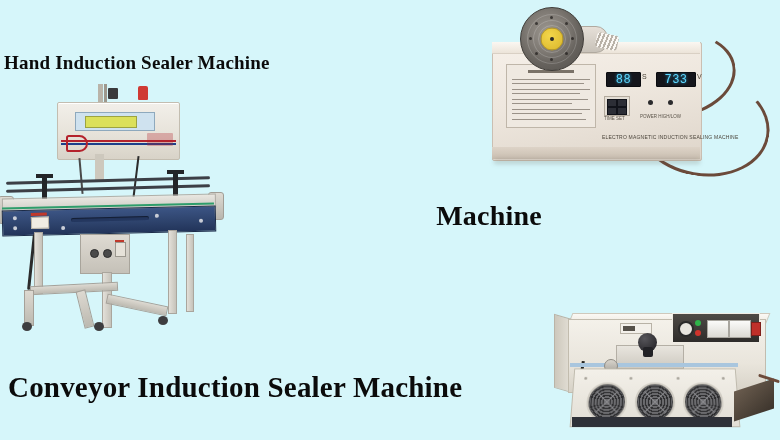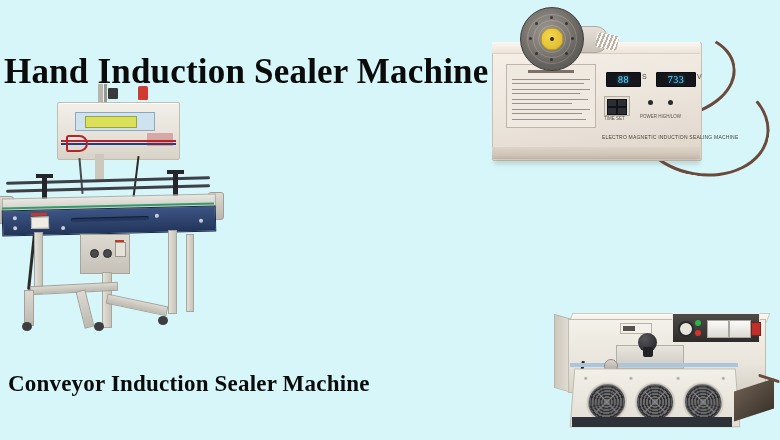--- a/index.html
+++ b/index.html
@@ -1,22 +1,22 @@
 <!DOCTYPE html>
 <html><head>
 <meta charset="utf-8">
 <style>
   html,body{margin:0;padding:0;}
   body{width:780px;height:440px;overflow:hidden;font-family:"Liberation Serif",serif;}
   #banner{position:relative;width:780px;height:440px;background:#d6f6fa;overflow:hidden;}
 
   .caption{position:absolute;font-family:"Liberation Serif",serif;font-weight:bold;color:#0b0b0b;letter-spacing:.2px;}
-  #cap1{left:4px;top:52px;font-size:35px;white-space:nowrap;}
+  #cap1{left:4px;top:52px;font-size:19px;white-space:nowrap;}
   #cap2{left:222px;top:196px;width:534px;font-size:28px;text-align:center;line-height:1.42;}
-  #cap3{left:8px;top:371px;font-size:23px;white-space:nowrap;}
+  #cap3{left:8px;top:371px;font-size:29px;white-space:nowrap;}
 
   
   #m1{position:absolute;left:0px;top:84px;width:228px;height:256px;}
   .m1-head{position:absolute;left:57px;top:18px;width:121px;height:56px;background:linear-gradient(180deg,#f2efe9 0%,#e7e3da 55%,#d8d3c8 100%);border:1px solid #c3bdb0;border-radius:2px;box-shadow:inset 0 1px 0 #fff;}
   .m1-lcd{position:absolute;left:17px;top:9px;width:78px;height:17px;background:#cfe2ef;border:1px solid #8ea9bd;}
   .m1-lcd-in{position:absolute;left:9px;top:3px;width:50px;height:10px;background:#dbe05a;border:1px solid #9ca341;}
   .m1-stripe-r{position:absolute;left:3px;top:37px;width:115px;height:2px;background:#b4222c;}
   .m1-stripe-b{position:absolute;left:3px;top:40px;width:115px;height:2px;background:#1d3f8a;}
   .m1-logo{position:absolute;left:8px;top:32px;width:18px;height:13px;border:2px solid #b4222c;border-radius:3px 9px 9px 3px;}
   .m1-logo2{position:absolute;right:6px;top:30px;width:26px;height:13px;background:rgba(180,34,44,.30);border-radius:1px;}
@@ -62,21 +62,21 @@
   .m2-body{position:absolute;left:8px;top:40px;width:208px;height:117px;background:linear-gradient(170deg,#f6f0e9 0%,#eee7de 45%,#ded5ca 100%);border:1px solid #cabfb2;border-radius:2px;}
   .m2-top{position:absolute;left:8px;top:40px;width:208px;height:11px;background:linear-gradient(180deg,#fbf7f2,#ece4d9);border-bottom:1px solid #d9d0c4;}
   .m2-bot{position:absolute;left:8px;top:145px;width:208px;height:12px;background:linear-gradient(180deg,#ddd3c7,#c9beb0);}
   .m2-shadow{position:absolute;left:10px;top:157px;width:206px;height:5px;background:rgba(90,80,70,.22);filter:blur(2px);}
 
   .m2-label{position:absolute;left:22px;top:62px;width:88px;height:62px;background:#efe9e1;border:1px solid #bfb6a9;}
   .m2-lab-t{position:absolute;left:50%;top:5px;transform:translateX(-50%);width:46px;height:3px;background:#7a7268;}
   .m2-line{position:absolute;left:5px;height:1px;background:#9a9288;}
 
   .m2-disp{position:absolute;width:33px;height:13px;background:#15161c;border:1px solid #0b0c10;border-radius:1px;display:flex;align-items:center;justify-content:center;}
-  .m2-seg{color:#5fd8ff;font-family:Liberation Serif, serif;font-size:10px;letter-spacing:.5px;text-shadow:0 0 3px #2aa7d6;}
+  .m2-seg{color:#5fd8ff;font-family:Liberation Mono, monospace;font-size:12px;letter-spacing:.5px;text-shadow:0 0 3px #2aa7d6;}
   .m2-unit{position:absolute;font-size:7px;color:#4b4539;font-family:"Liberation Sans",sans-serif;}
   .m2-keys{position:absolute;left:120px;top:94px;width:24px;height:18px;background:#e4ded5;border:1px solid #b3aa9d;}
   .m2-key{position:absolute;width:8px;height:6px;background:#2c2e36;border:1px solid #11131a;}
   .m2-btn{position:absolute;width:5px;height:5px;border-radius:50%;background:#2b2b2d;}
   .m2-cap{position:absolute;font-size:4.5px;color:#5a5349;font-family:"Liberation Sans",sans-serif;white-space:nowrap;}
   .m2-brand{position:absolute;left:118px;top:132px;font-size:5px;color:#4a443a;font-family:"Liberation Sans",sans-serif;white-space:nowrap;letter-spacing:.2px;}
 
   .m2-head{position:absolute;left:36px;top:5px;width:62px;height:62px;border-radius:50%;background:radial-gradient(circle at 42% 38%,#9b968f 0%,#7f7a74 38%,#66625d 62%,#514e4a 100%);border:1px solid #3f3c38;}
   .m2-ring{position:absolute;border-radius:50%;border:1px solid rgba(255,255,255,.18);}
   .m2-yellow{position:absolute;left:50%;top:50%;transform:translate(-50%,-50%);width:21px;height:21px;border-radius:50%;background:radial-gradient(circle at 40% 35%,#f4d64a,#d9b62c);border:1px solid #b99a22;}
@@ -117,20 +117,21 @@
   .m3-wire{position:absolute;left:34px;top:56px;width:3px;height:26px;background:#23231f;transform:rotate(8deg);}
 </style>
 </head>
 <body>
 
 <div id="banner">
 
   <div class="caption" id="cap1">Hand Induction Sealer Machine</div>
 
   <div class="caption" id="cap2">
+    <div>Machine</div>
   </div>
 
   <div class="caption" id="cap3">Conveyor Induction Sealer Machine</div>
 
   <div id="m1">
 
     <div class="m1-post"></div>
     <div class="m1-post2"></div>
     <div class="m1-blk"></div>
     <div class="m1-redcap"></div>

